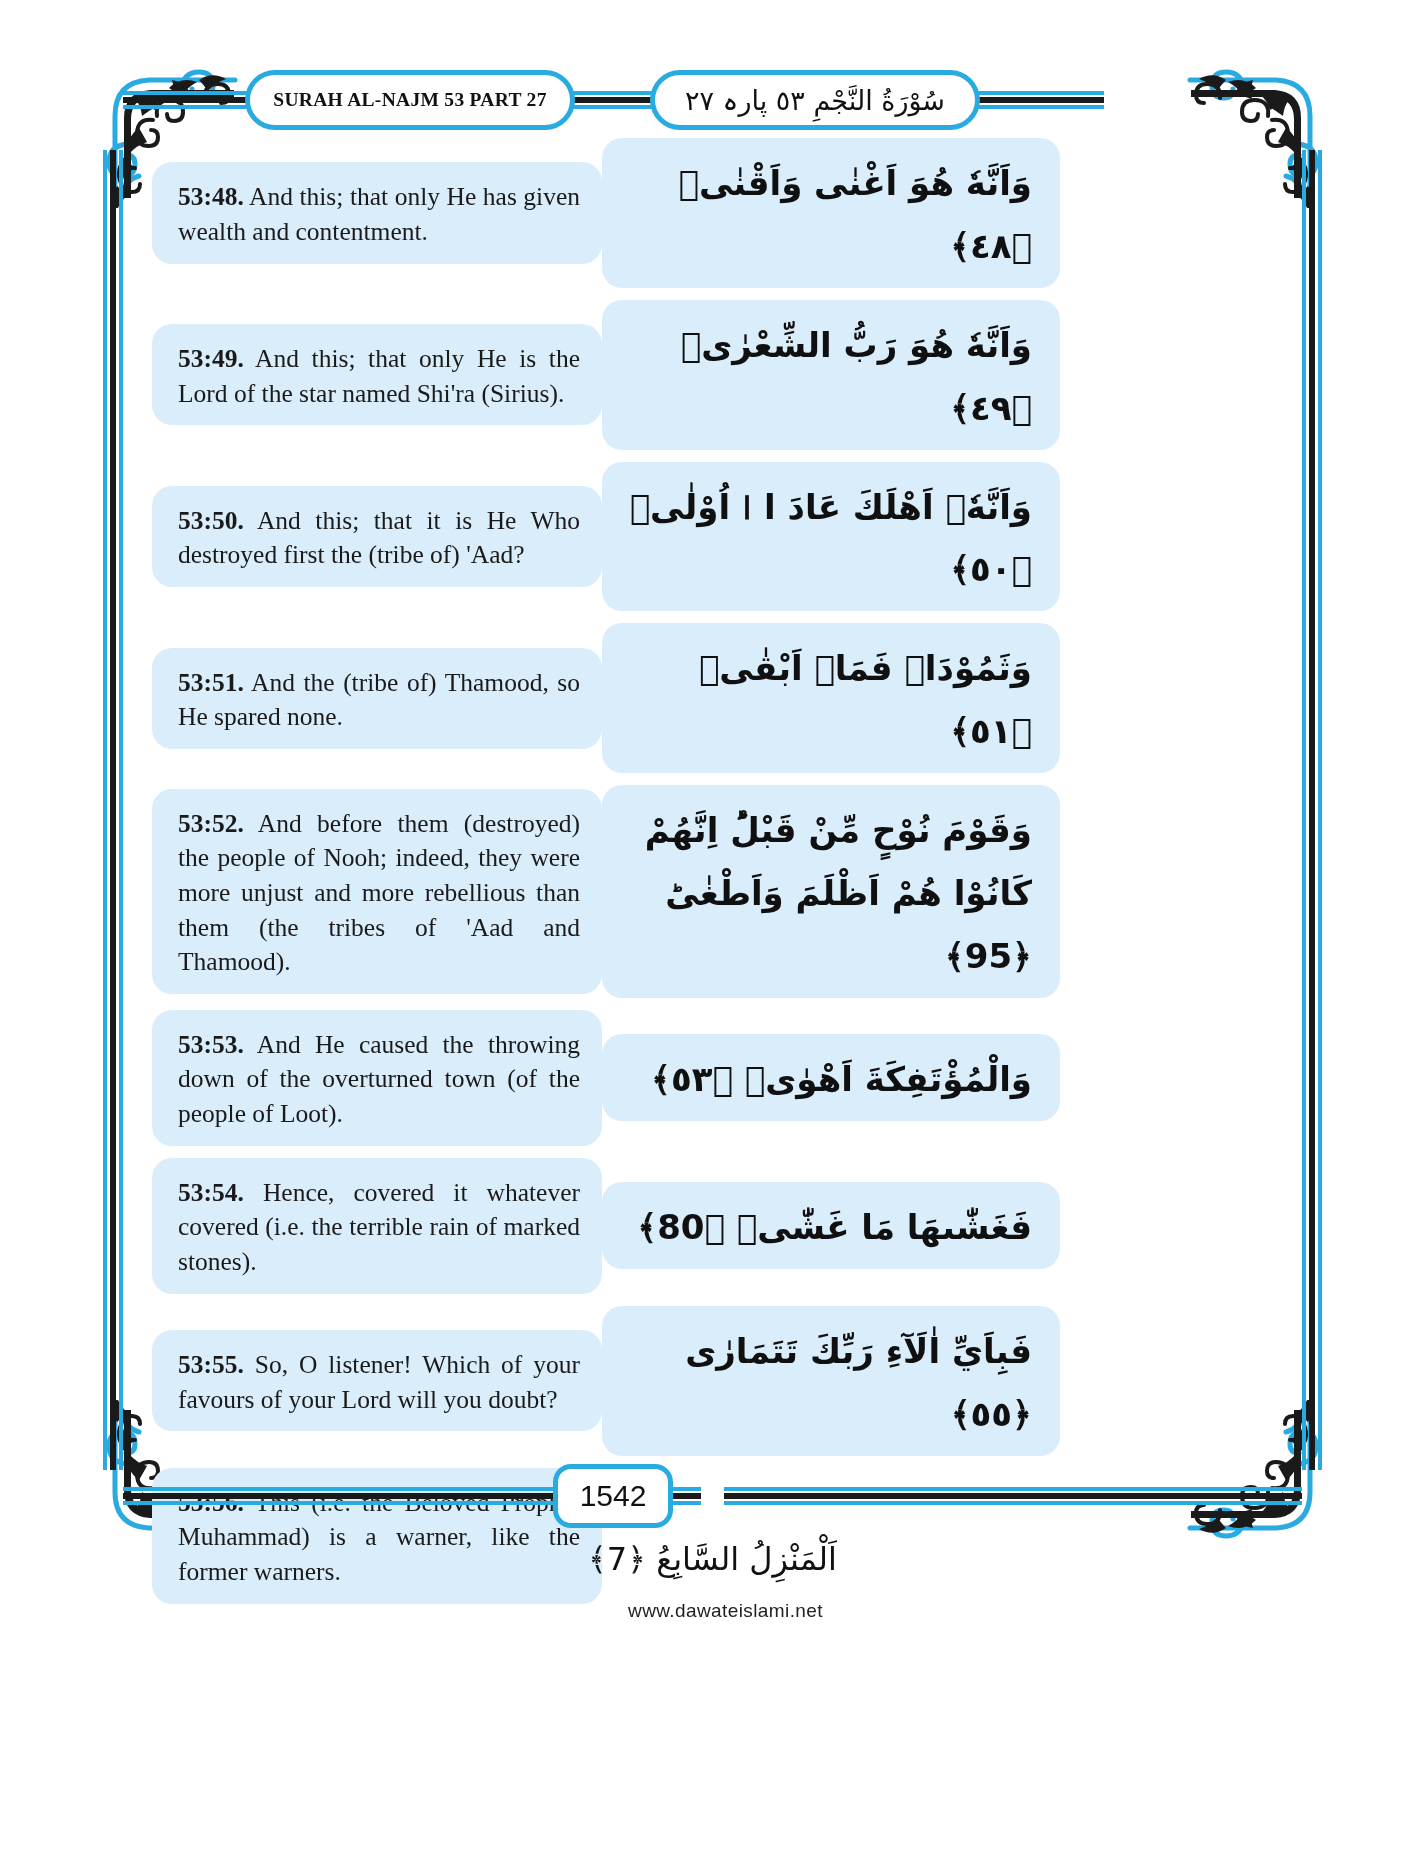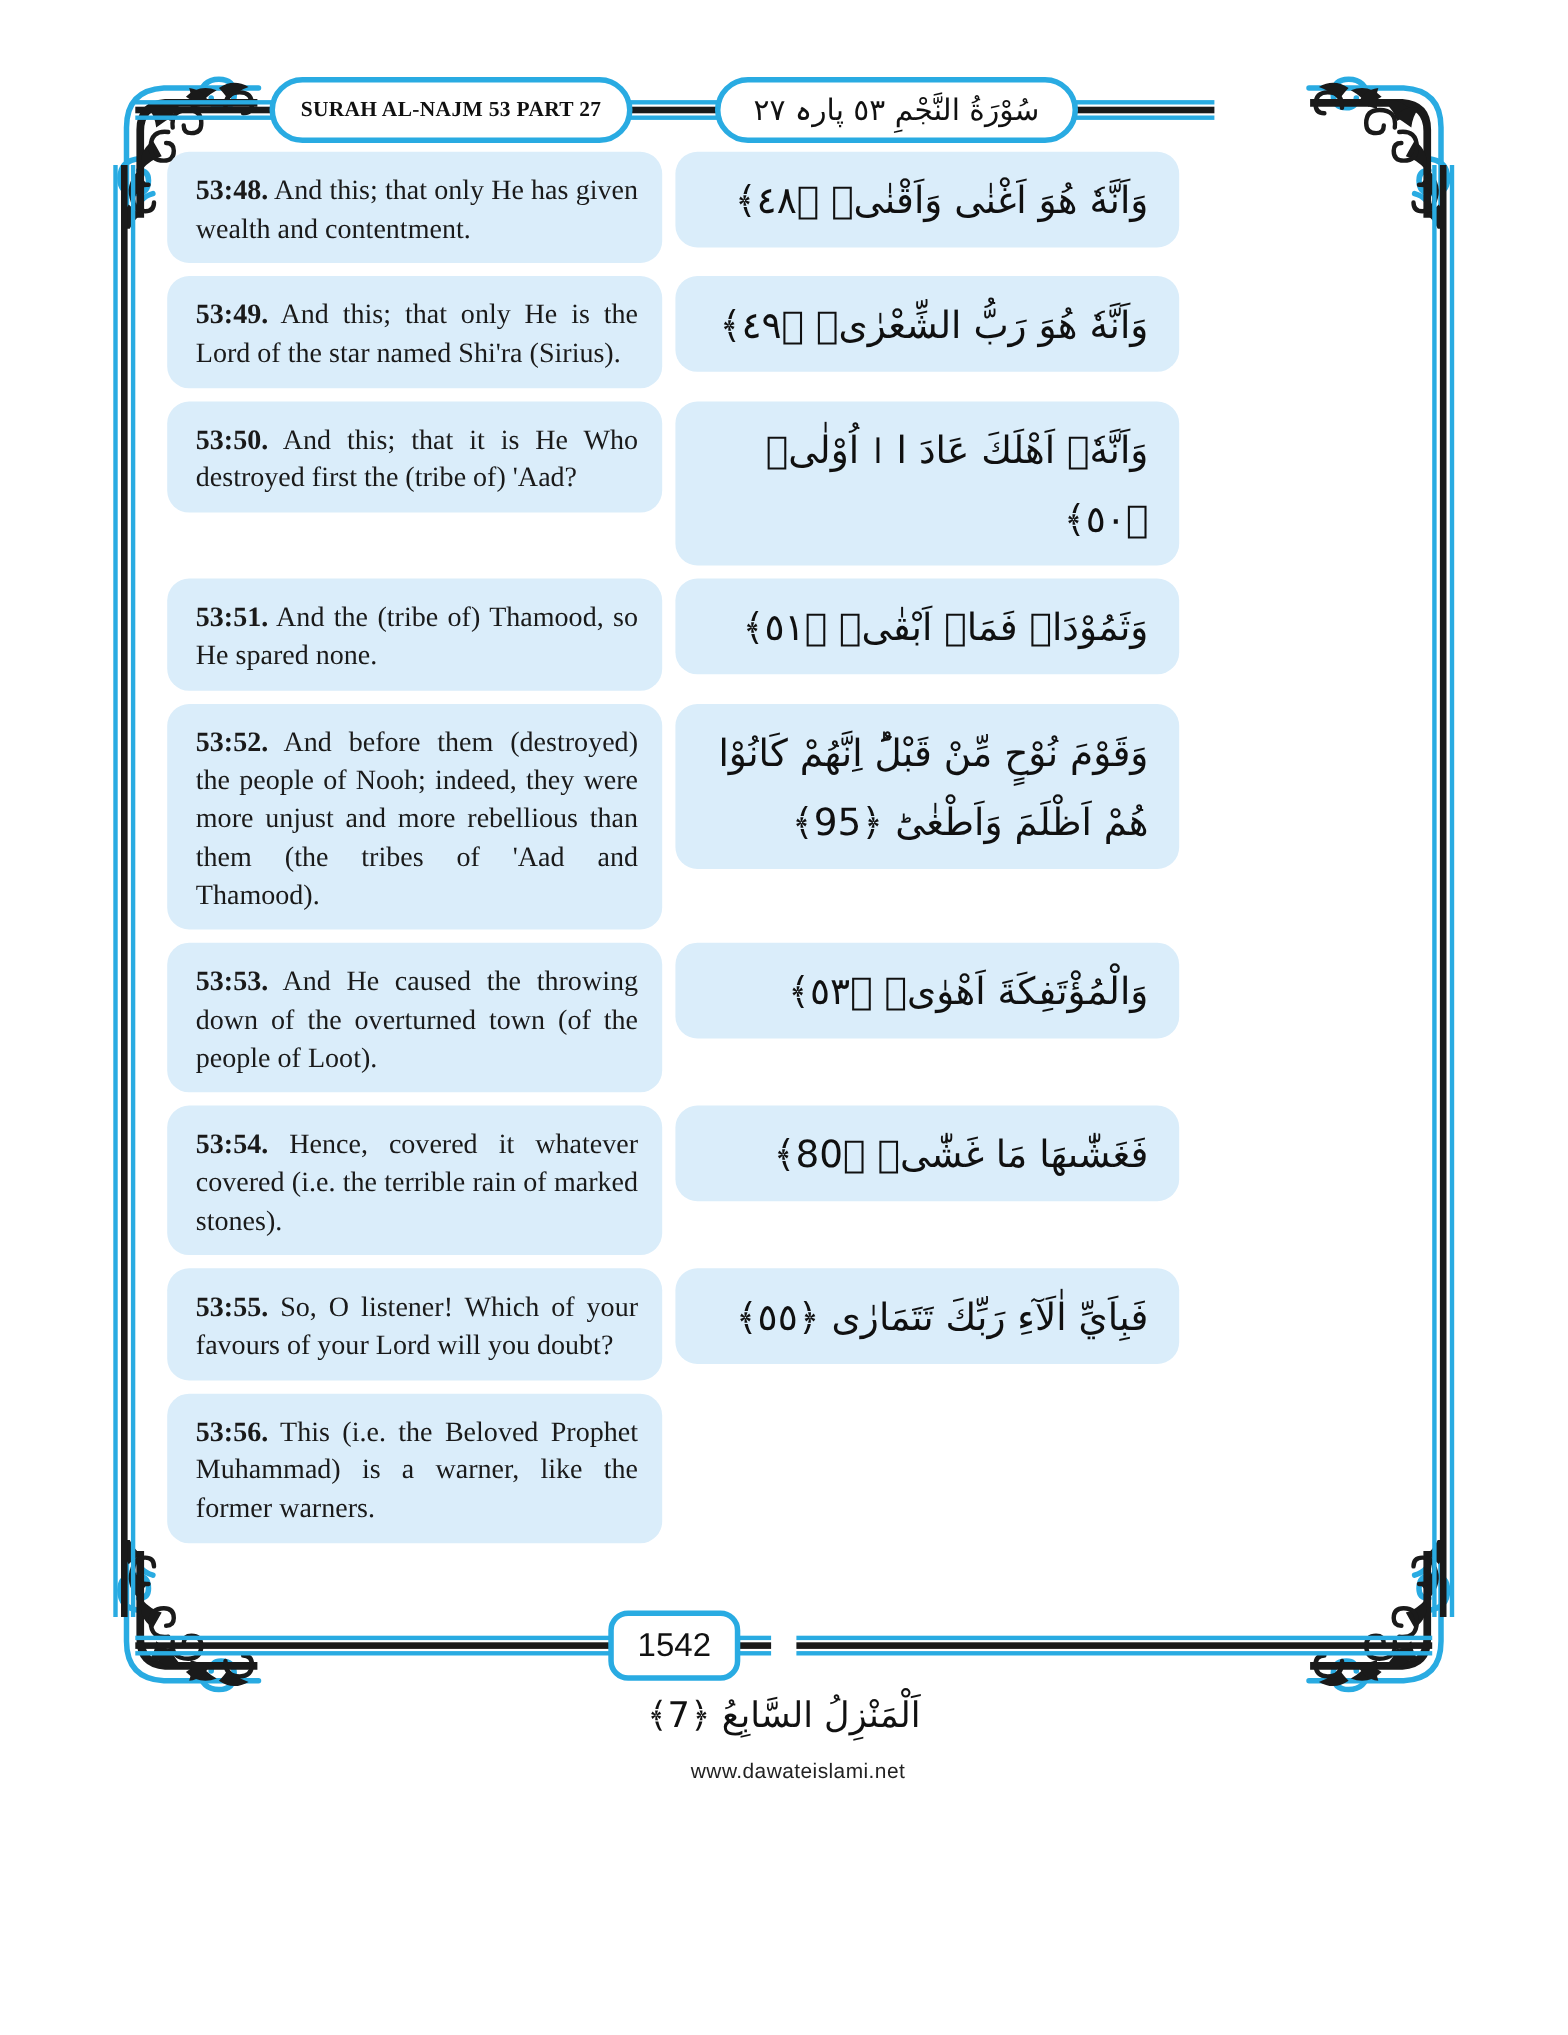--- a/index.html
+++ b/index.html
@@ -42,25 +42,25 @@
              white-space:nowrap;font-family:"Liberation Serif","DejaVu Serif",serif;}
   #hdr-ar .t{font-size:27px;color:#111;direction:rtl;white-space:nowrap;
              font-family:"DejaVu Sans","Liberation Sans",sans-serif;line-height:1;}
 
   .hdr-rule-left {left:123px; top:91px; width:128px;}
   .hdr-rule-mid  {left:568px; top:91px; width:90px;}
   .hdr-rule-right{left:974px; top:91px; width:130px;}
 
   
   .grid{position:absolute;left:152px;top:138px;width:1120px;}
-  .row{display:flex;gap:12px;margin-bottom:12px;align-items:flex-start;}
+  .row{display:flex;gap:0;margin-bottom:12px;align-items:center;}
   .cell{background:#daedfa;border-radius:20px;box-sizing:border-box;}
   .cell.en{width:450px;padding:18px 22px 14px 26px;}
   .cell.ar{width:458px;padding:14px 28px 10px 22px;display:flex;
-           align-items:center;justify-content:flex-start;}
+           align-items:center;justify-content:flex-start;font-weight:bold;}
 
   .vtext{font-size:25.5px;line-height:1.36;color:#1a1a1a;text-align:justify;
          text-justify:inter-word;font-family:"Liberation Serif","DejaVu Serif",serif;}
   .vtext .vn{font-weight:bold;}
   .artext{font-size:34px;line-height:1.85;color:#101010;direction:rtl;
           text-align:right;width:100%;
           font-family:"DejaVu Sans","Liberation Sans",sans-serif;}
 
   
   .foot-rule-left {left:123px; top:1487px; width:578px;}

